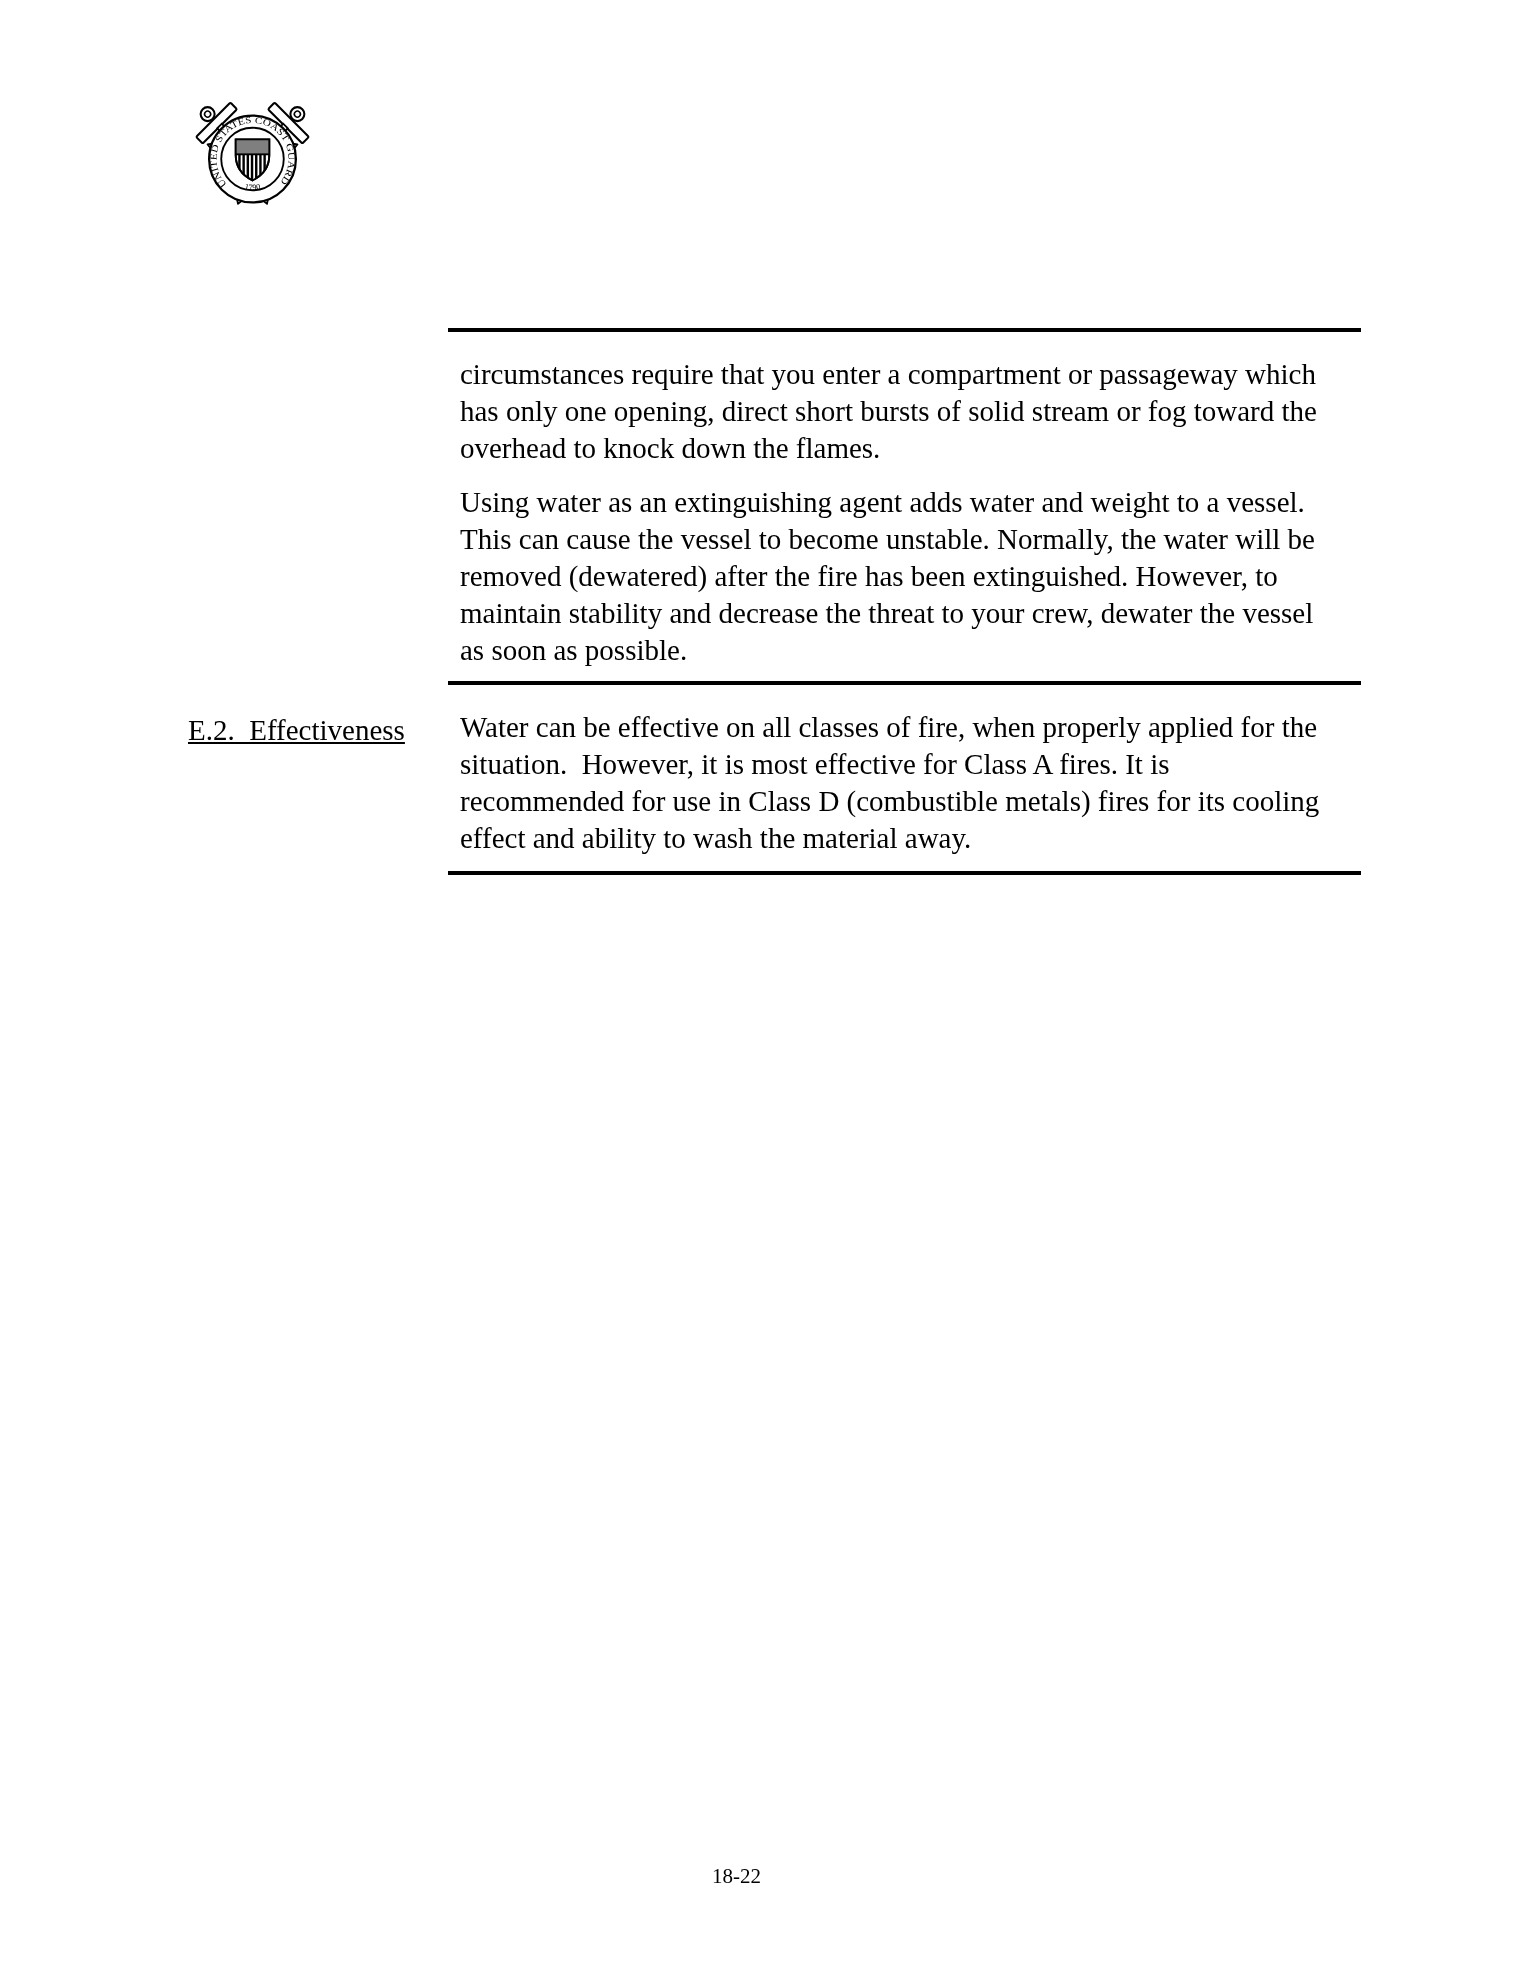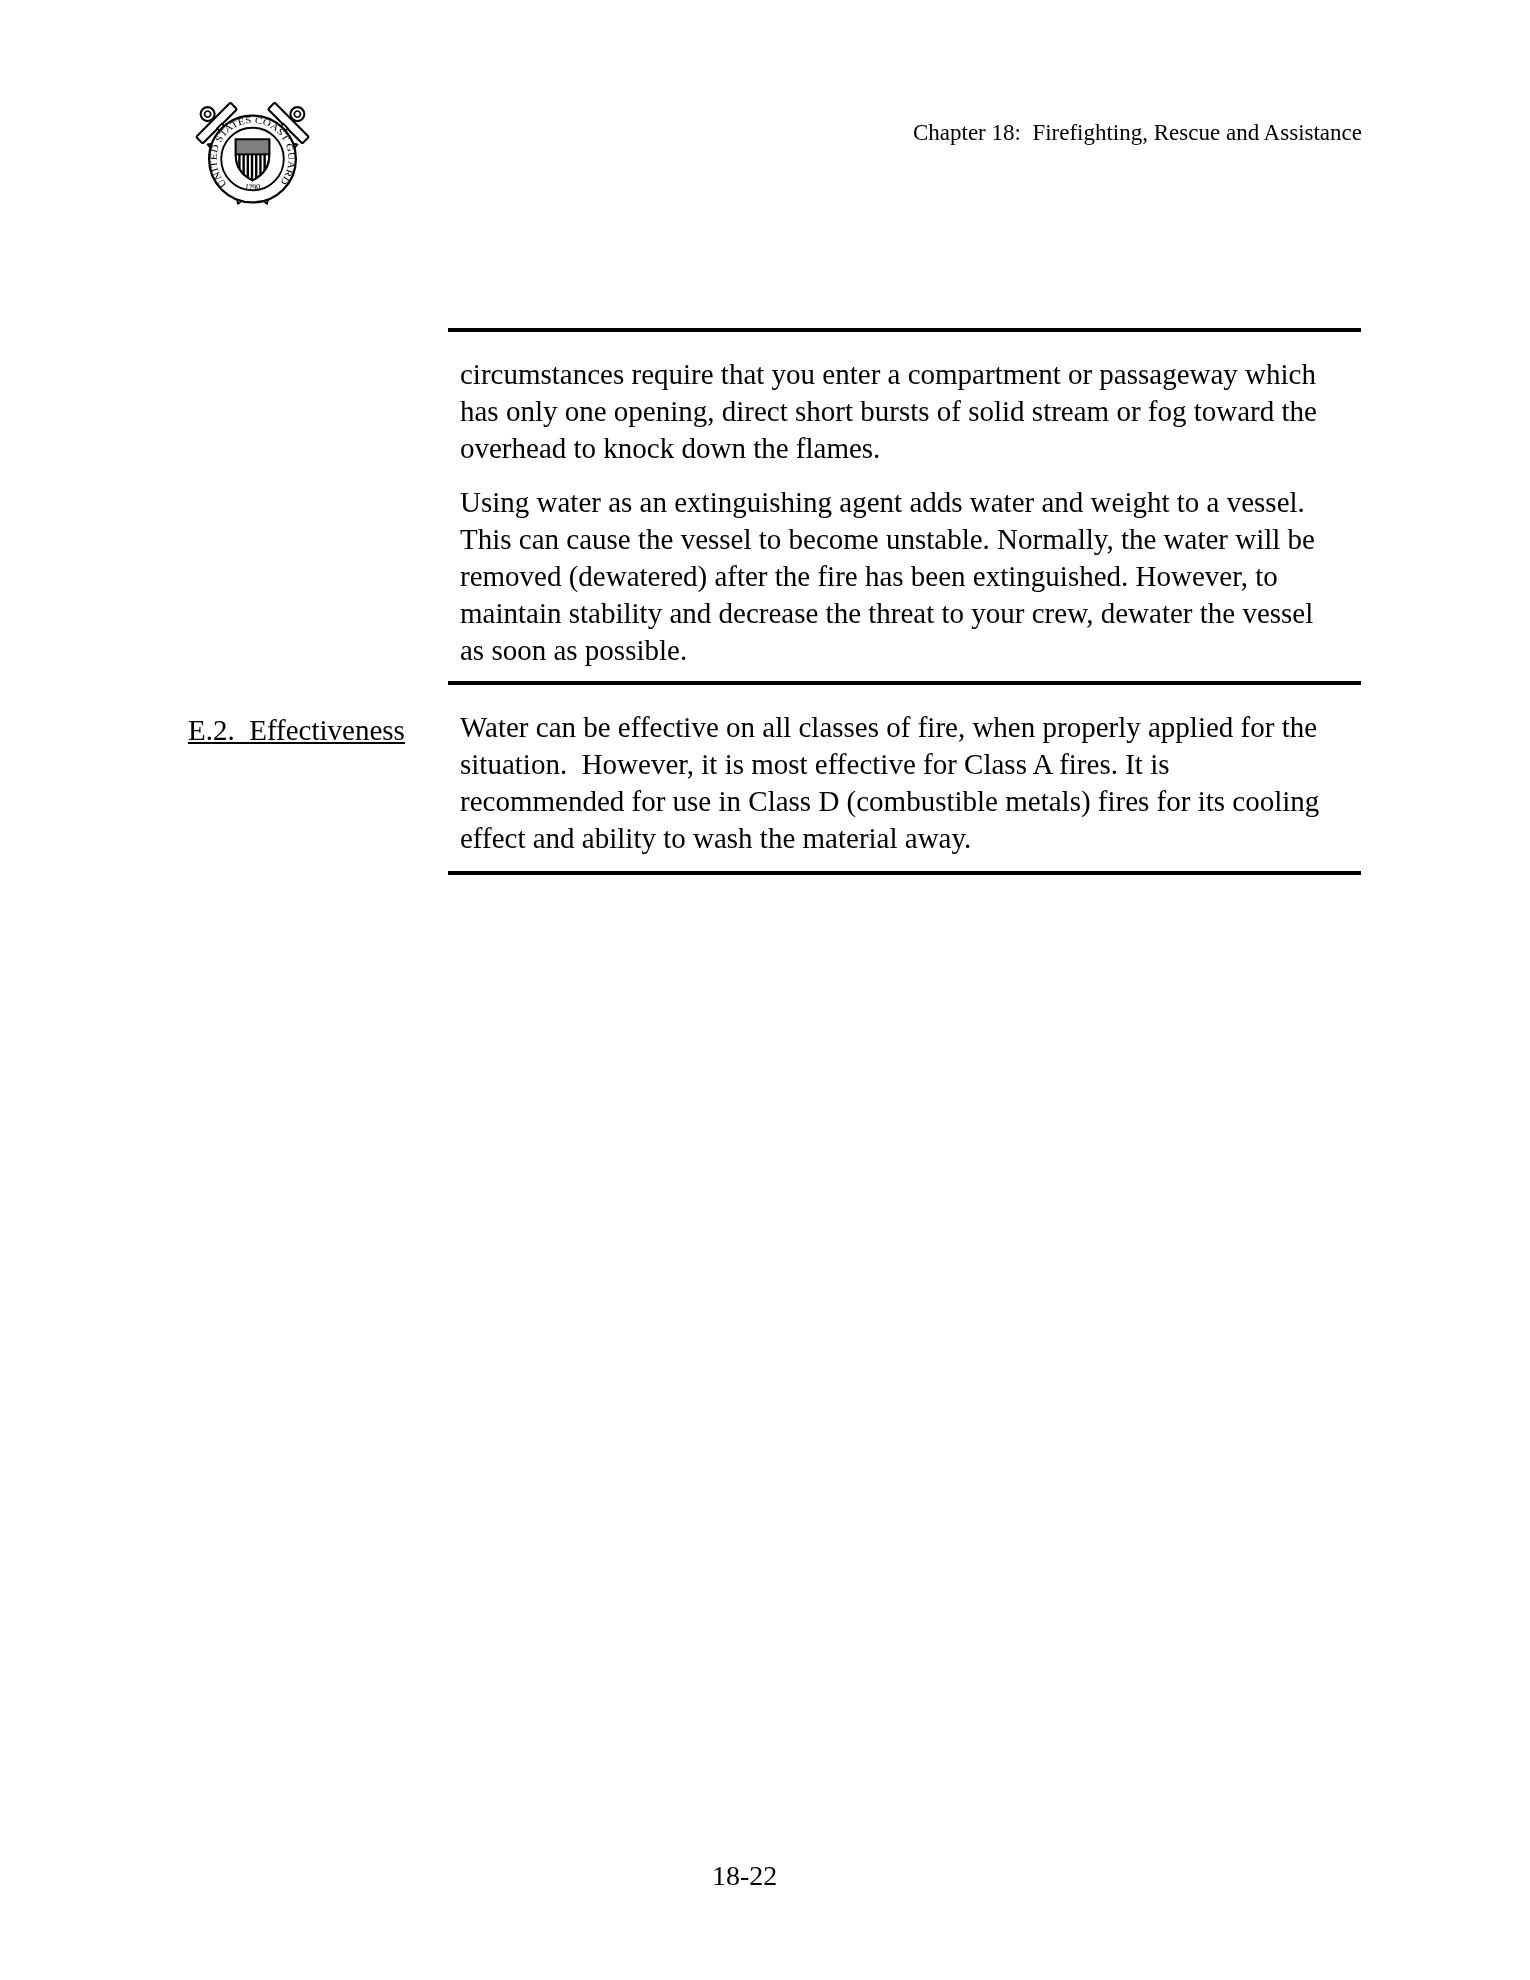--- a/index.html
+++ b/index.html
@@ -44,21 +44,21 @@
     white-space: pre;
   }
   .para1 { left: 460px; top: 356px; }
   .para2 { left: 460px; top: 484px; }
   .section-label { left: 188px; top: 712px; text-decoration: underline; }
   .section-body  { left: 460px; top: 709px; }
   .page-number {
     position: absolute;
     left: 712px;
     top: 1859px;
-    font-size: 28px;
+    font-size: 21px;
     line-height: 34px;
     white-space: pre;
   }
 </style>
 </head>
 <body>
 
 <div class="page">
 
   <svg class="seal" viewBox="0 0 150 150" xmlns="http://www.w3.org/2000/svg">
@@ -107,21 +107,20 @@
           <line x1="74.5" y1="70" x2="74.5" y2="100"></line>
           <line x1="79" y1="70" x2="79" y2="100"></line>
           <line x1="83.5" y1="70" x2="83.5" y2="100"></line>
           <line x1="88" y1="70" x2="88" y2="100"></line>
         </g>
       </g>
       <path d="M57 54 H93 V71 C93 85 85 93 75 98 C65 93 57 85 57 71 Z" fill="none" stroke="#000000" stroke-width="2"></path>
     </g>
   </svg>
 
-  <div class="header">Chapter 18:  Firefighting, Rescue and Assistance</div>
 
   <div class="rule rule-top"></div>
   <div class="rule rule-middle"></div>
   <div class="rule rule-bottom"></div>
 
   <div class="bodytext para2">Using water as an extinguishing agent adds water and weight to a vessel.
 This can cause the vessel to become unstable. Normally, the water will be
 removed (dewatered) after the fire has been extinguished. However, to
 maintain stability and decrease the threat to your crew, dewater the vessel
 as soon as possible.</div>

